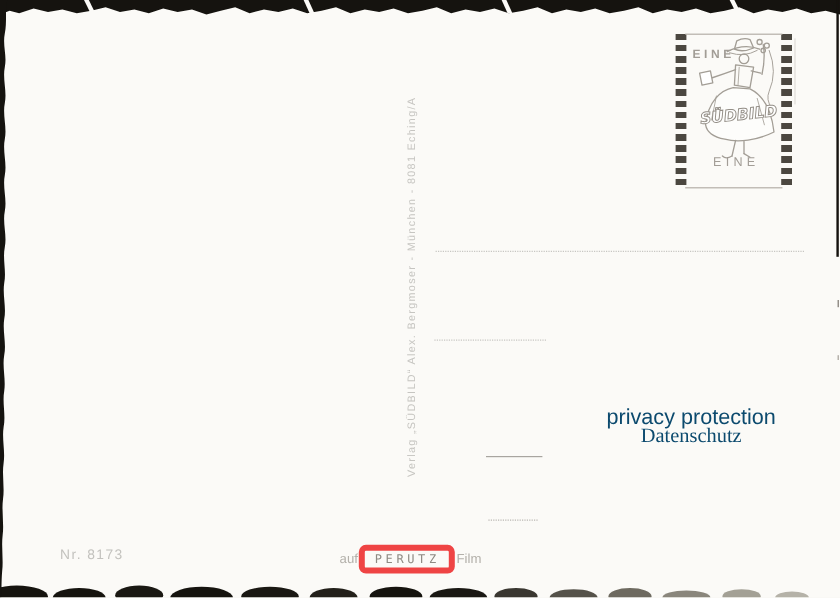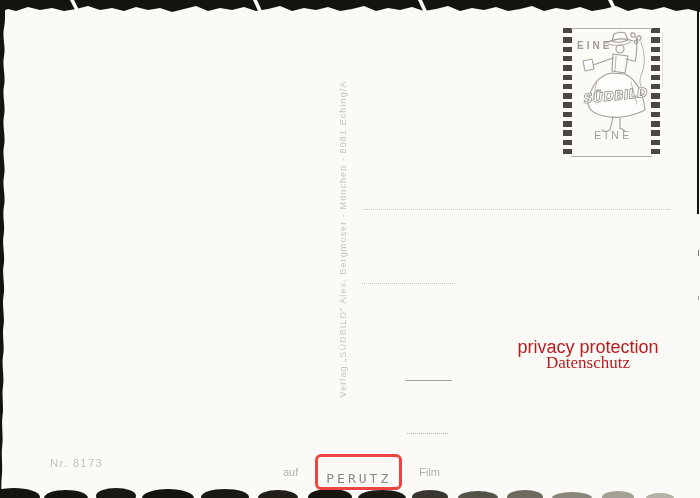--- a/index.html
+++ b/index.html
@@ -44,30 +44,30 @@
   }
 
   
   .dotline{border-top:1px dotted #c7c6c2;height:0;}
   #addr-line-1{left:363px;top:209px;width:307px;}
   #addr-line-2{left:362px;top:283px;width:93px;}
   #short-solid-line{left:405px;top:380px;width:47px;height:0;border-top:1px solid #a8a5a0;}
   #short-dot-line{left:407px;top:433px;width:41px;border-top:1px dotted #b9b6b1;}
 
   
-  #privacy{left:504px;top:340px;width:168px;text-align:center;color:#b91c1c;}
+  #privacy{left:492px;top:340px;width:168px;text-align:center;color:#0c4a6e;}
   #privacy .l1{font-size:18px;line-height:15px;}
   #privacy .l2{font-size:17px;line-height:15px;font-family:Liberation Serif, serif;}
 
   
   #card-number{left:50px;top:457px;font-size:11.5px;letter-spacing:1.2px;color:#c3c2be;text-align:right;}
-  #film-credit{left:283px;top:454px;display:flex;align-items:center;gap:17px;color:#b3b0aa;font-size:11px;}
+  #film-credit{left:283px;top:454px;display:flex;align-items:center;gap:1px;color:#b3b0aa;font-size:11px;}
   #perutz-badge{
-    border:3px solid #ef4444;border-radius:6px;padding:14px 8px 1px 8px;
-    font-family:"DejaVu Sans Mono", monospace;font-size:13px;letter-spacing:3px;color:#8e8a83;
+    border:5px solid #ef4444;border-radius:6px;padding:2px 8px 1px 8px;
+    font-family:"DejaVu Sans Mono", monospace;font-size:10px;letter-spacing:3px;color:#8e8a83;
   }
 </style>
 </head>
 <body>
 
 <div id="card">
 
   <svg id="edge-top" class="abs" viewBox="0 0 700 14" preserveAspectRatio="none">
     <path fill="#15130f" d="M0,0 H700 V12 L688,9 L676,11 L664,7 L652,10 L640,8 L628,11 L616,6 L604,9 L592,11 L580,7 L568,10 L556,8 L544,11 L532,6 L520,9 L508,11 L496,7 L484,10 L472,8 L460,11 L448,6 L436,9 L424,11 L412,7 L400,10 L388,8 L376,11 L364,6 L352,9 L340,11 L328,7 L316,10 L304,8 L292,11 L280,6 L268,9 L256,11 L244,7 L232,10 L220,8 L208,11 L196,6 L184,9 L172,12 L160,8 L148,10 L136,7 L124,11 L112,8 L100,10 L88,6 L76,9 L64,11 L52,8 L40,10 L28,7 L16,11 L8,9 L0,12 Z"></path>
     <path fill="#fbfaf7" d="M70,0 L76,12 L80,12 L74,0 Z"></path>

